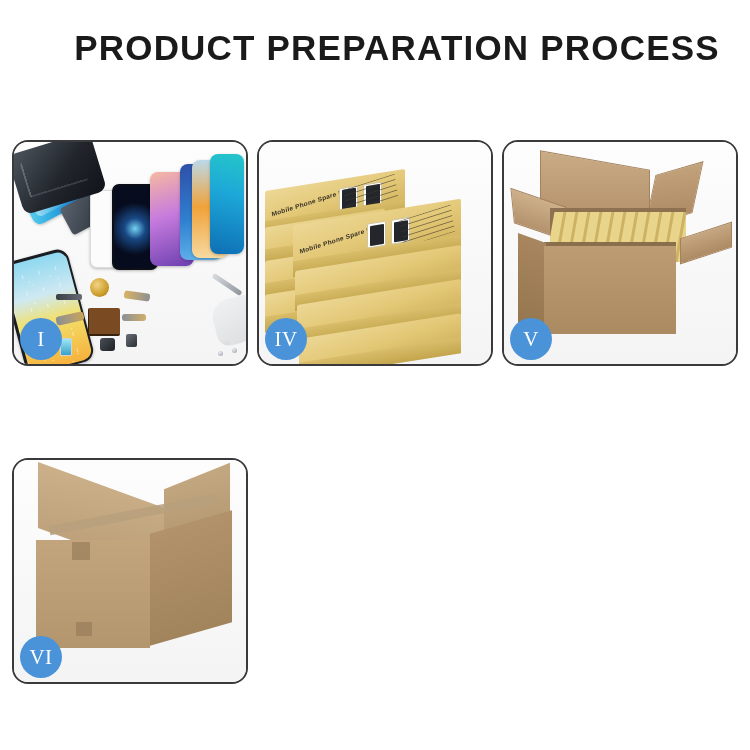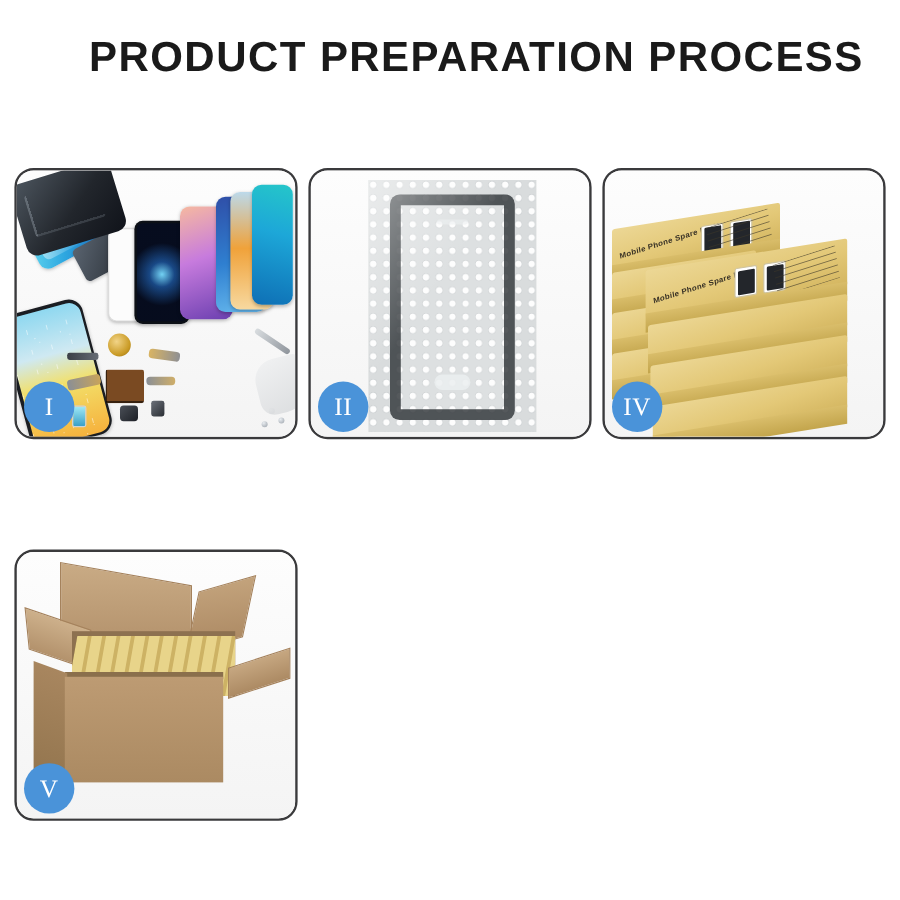--- a/index.html
+++ b/index.html
@@ -543,32 +543,20 @@
         <div class="part p-chip"></div>
         <div class="part p-screw1"></div>
         <div class="part p-screw2"></div>
         <div class="part p-screw3"></div>
         <div class="part p-tool"></div>
         <div class="part p-hand"></div>
       </div>
       <div class="badge">I</div>
     </div>
 
-    <div class="panel">
-      <div class="panel-stage">
-        <div class="bw-sheet">
-          <div class="bw-glass">
-            <div class="bw-ear"></div>
-            <div class="bw-home"></div>
-          </div>
-          <div class="bw-gloss"></div>
-        </div>
-      </div>
-      <div class="badge">II</div>
-    </div>
 
 
     <div class="panel">
       <div class="panel-stage">
         <div class="stack">
 
           <div class="sbox" style="left:0px; top:18px; width:140px; height:34px;">
             <div class="lid">
               <span class="lbl-text">Mobile Phone Spare Parts</span>
               <span class="lbl-ph1">
@@ -636,15 +624,27 @@
           <div class="c5-yellow"></div>
         </div>
         <div class="c5-rim"></div>
         <div class="c5-flapRight"></div>
         <div class="c5-bodyL"></div>
         <div class="c5-body"></div>
       </div>
       <div class="badge">V</div>
     </div>
 
+    <div class="panel">
+      <div class="panel-stage">
+        <div class="c6-top"></div>
+        <div class="c6-top2"></div>
+        <div class="c6-tape"></div>
+        <div class="c6-side"></div>
+        <div class="c6-front"></div>
+        <div class="c6-notch1"></div>
+        <div class="c6-notch2"></div>
+      </div>
+      <div class="badge">VI</div>
+    </div>
 
   </div>
 </div>
 
 </body></html>

